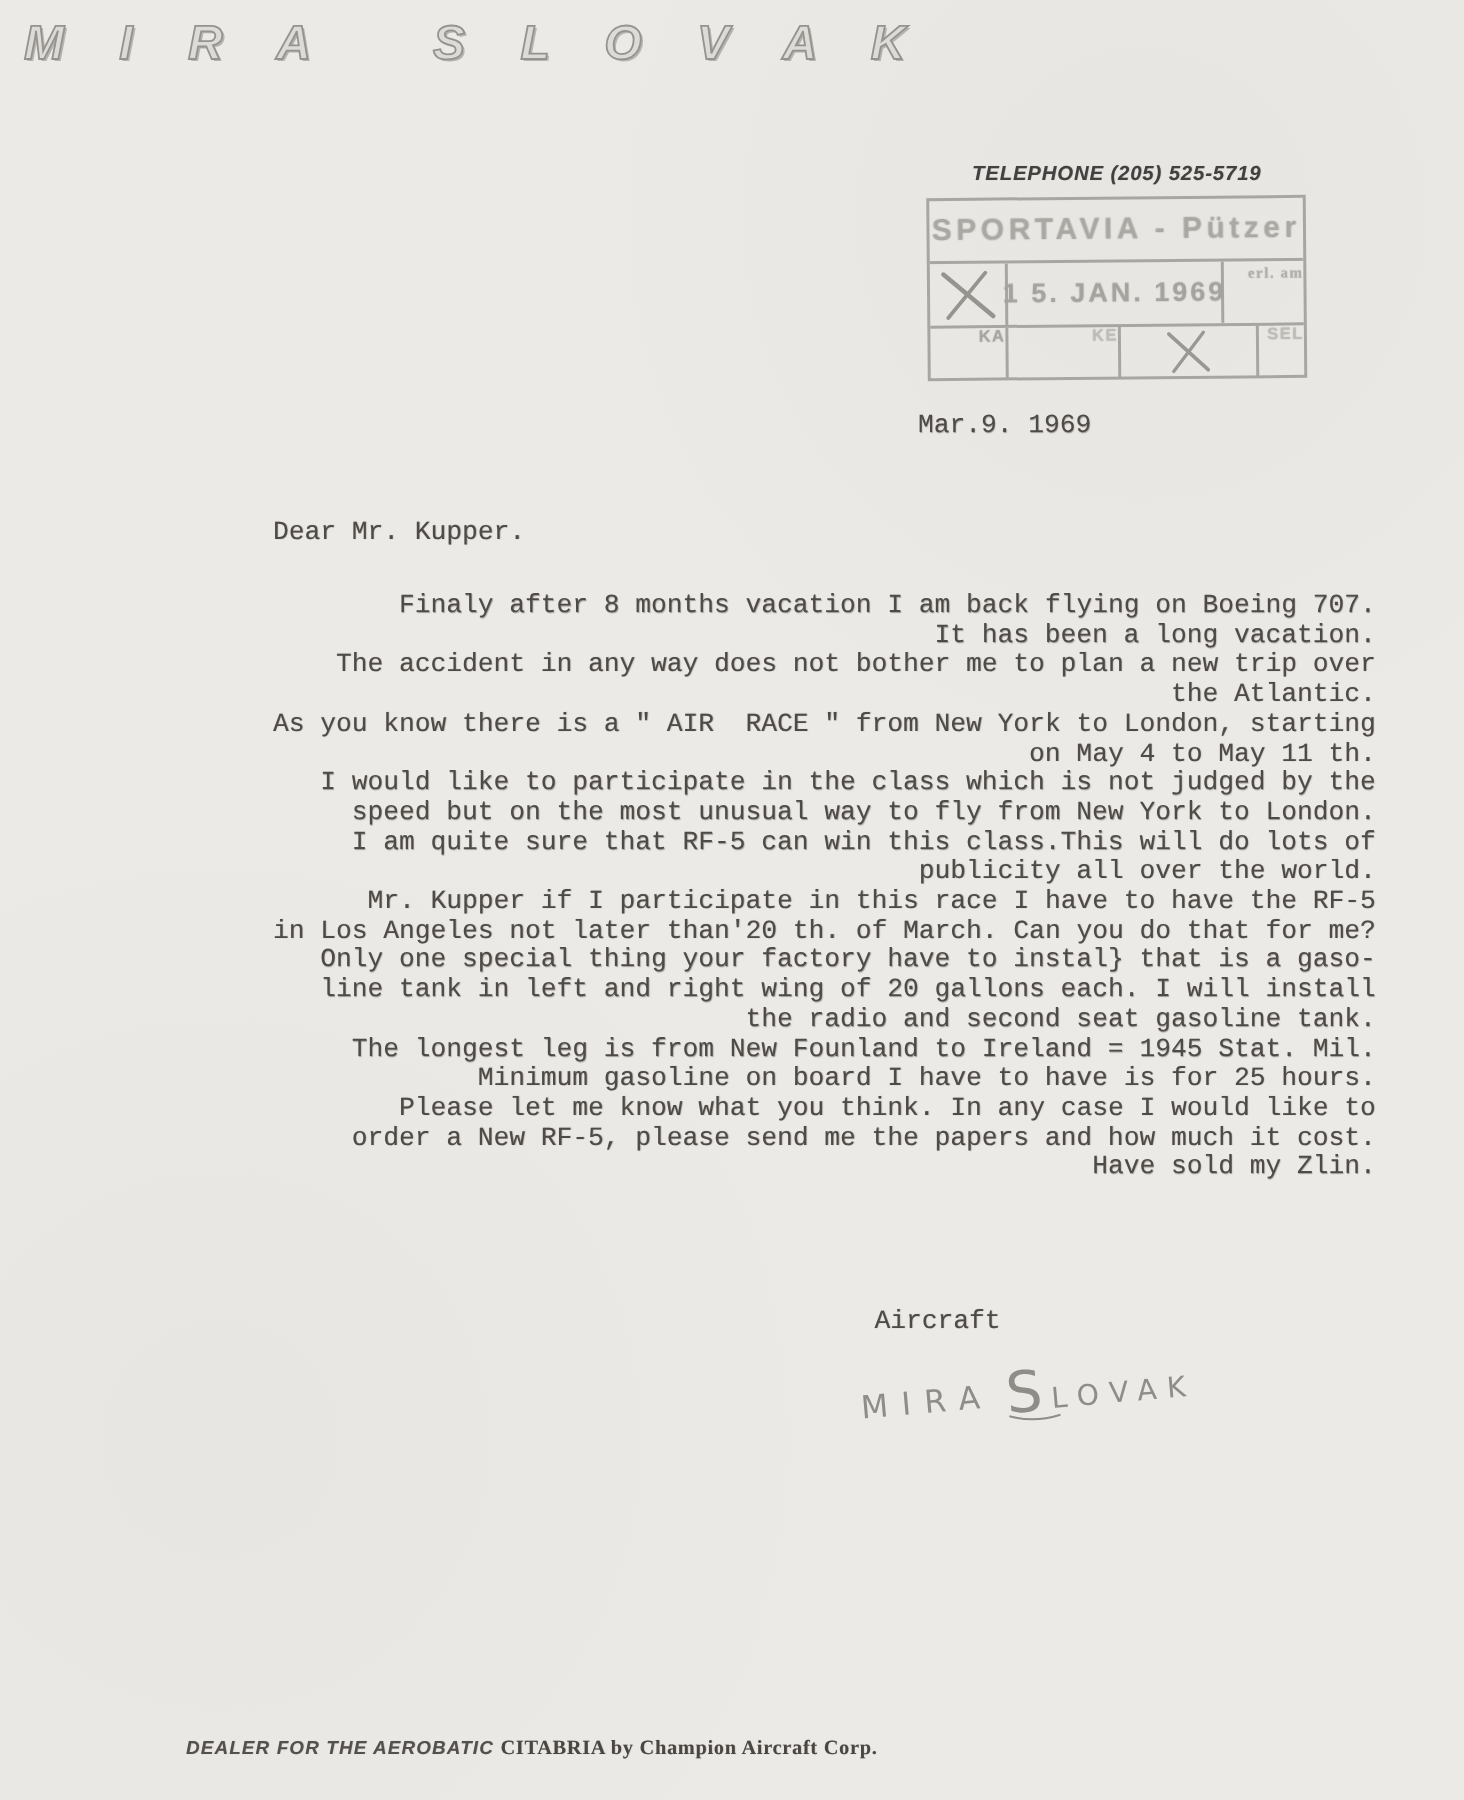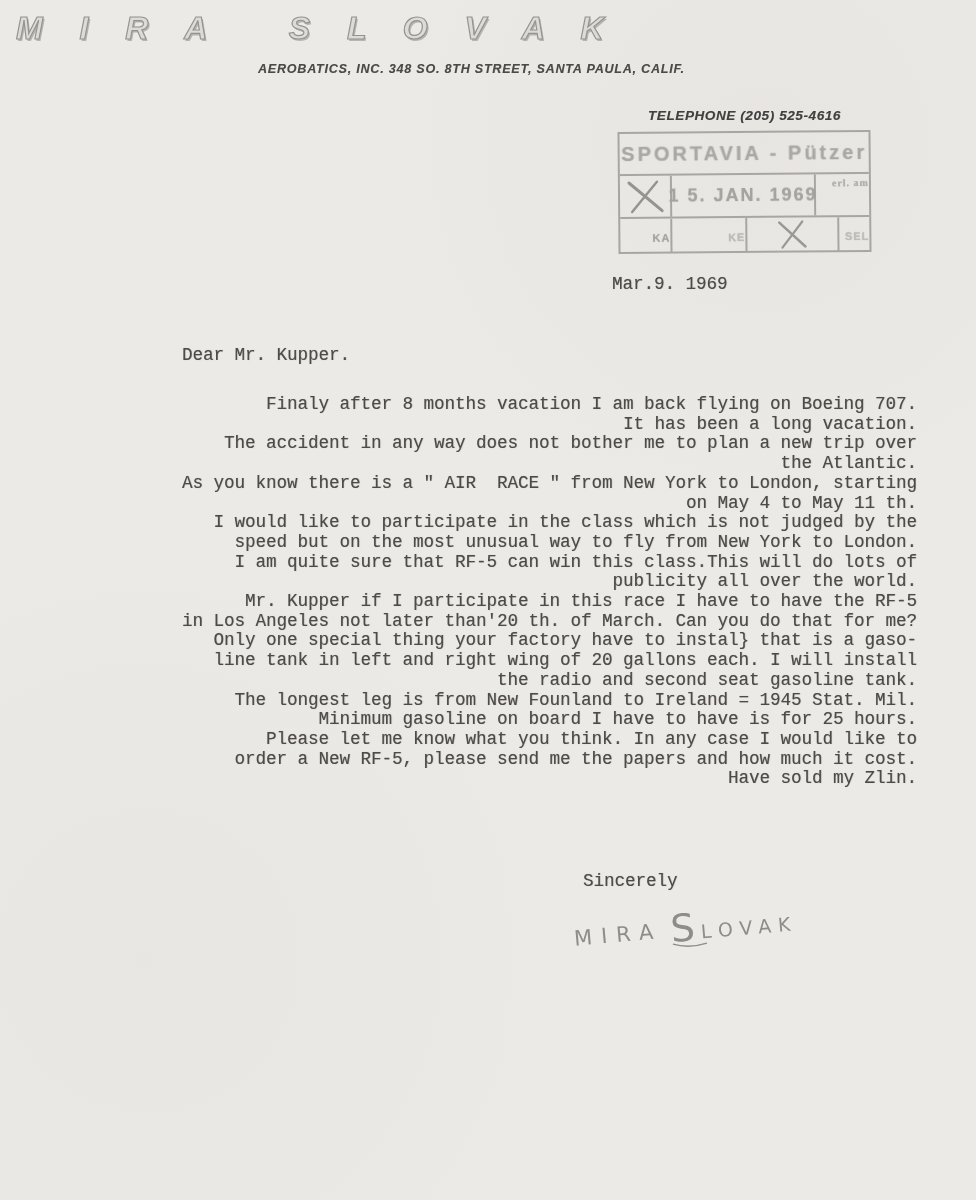--- a/index.html
+++ b/index.html
@@ -68,21 +68,21 @@
     display:flex;align-items:center;justify-content:center;
     font-size:18px;font-weight:bold;letter-spacing:2px;
     color:#a09e99;white-space:pre;filter:blur(0.3px);
   }
   .stamp-small{
     font-size:10px;font-weight:bold;letter-spacing:1px;
     color:#aeaca7;padding:3px 0 0 6px;
   }
   .stamp-tag{
     font-size:11px;font-weight:bold;letter-spacing:1px;
-    color:#a3a19c;padding:13px 0 0 5px;
+    color:#a3a19c;padding:0 0 0 5px;
   }
   .faded{color:#bcbab5;}
   .xmark{position:absolute;left:50%;top:50%;transform:translate(-50%,-50%);}
   
   .tw{
     font-family:"Liberation Mono","DejaVu Sans Mono",monospace;
     font-size:17.5px;
     color:#4e4a45;
     white-space:pre;
     text-shadow:0.4px 0.4px 0.7px rgba(62,58,53,0.45);
@@ -113,22 +113,21 @@
     font-size:13.5px;letter-spacing:0.5px;color:#4a4742;
     text-shadow:0.3px 0.3px 0.5px rgba(74,71,66,0.4);
   }
 </style>
 </head>
 <body>
 
 <div class="page">
 
   <div class="lh-name">M I R A   S L O V A K</div>
-  <div class="lh-address">AEROBATICS, INC. 348 SO. 8TH STREET, SANTA PAULA, CALIF.</div>
-  <div class="telephone">TELEPHONE (205) 525-4616</div>
+  <div class="telephone">TELEPHONE (205) 525-5719</div>
 
   <div class="stamp">
     <div class="stamp-title">SPORTAVIA - Pützer</div>
     <div class="row stamp-mid">
       <div class="cell cell-b" style="width:52px;">
         <svg class="xmark" width="42" height="36" viewBox="0 0 42 36">
           <line x1="5" y1="4" x2="38" y2="32" stroke="#8f8d88" stroke-width="3" stroke-linecap="round"></line>
           <line x1="33" y1="3" x2="8" y2="33" stroke="#8f8d88" stroke-width="2.5" stroke-linecap="round"></line>
         </svg>
       </div>
@@ -144,25 +143,26 @@
           <line x1="27" y1="2" x2="7" y2="28" stroke="#94928d" stroke-width="2.2" stroke-linecap="round"></line>
         </svg>
       </div>
       <div class="cell stamp-tag faded" style="flex:1;">SEL</div>
     </div>
   </div>
 
   <div class="tw date-line">Mar.9. 1969</div>
   <div class="tw salutation">Dear Mr. Kupper.</div>
   <div class="tw body-text"><div>Finaly after 8 months vacation I am back flying on Boeing 707.</div><div>It has been a long vacation.</div><div>The accident in any way does not bother me to plan a new trip over</div><div>the Atlantic.</div><div>As you know there is a " AIR  RACE " from New York to London, starting</div><div>on May 4 to May 11 th.</div><div>I would like to participate in the class which is not judged by the</div><div>speed but on the most unusual way to fly from New York to London.</div><div>I am quite sure that RF-5 can win this class.This will do lots of</div><div>publicity all over the world.</div><div>Mr. Kupper if I participate in this race I have to have the RF-5</div><div>in Los Angeles not later than'20 th. of March. Can you do that for me?</div><div>Only one special thing your factory have to instal} that is a gaso-</div><div>line tank in left and right wing of 20 gallons each. I will install</div><div>the radio and second seat gasoline tank.</div><div>The longest leg is from New Founland to Ireland = 1945 Stat. Mil.</div><div>Minimum gasoline on board I have to have is for 25 hours.</div><div>Please let me know what you think. In any case I would like to</div><div>order a New RF-5, please send me the papers and how much it cost.</div><div>Have sold my Zlin.</div></div>
-  <div class="tw sincerely">Sincerely</div>
+  <div class="tw sincerely">Aircraft</div>
 
   <svg class="signature" viewBox="0 0 280 60">
     <g transform="rotate(-5 140 40)">
       <text class="sig-m" x="6" y="42">MIRA</text>
       <text class="sig-s" x="103" y="47">S</text>
       <text class="sig-rest" x="133" y="46">LOVAK</text>
       <path d="M104 49 q 16 6 34 2" stroke="#8f8d88" stroke-width="1.4" fill="none"></path>
     </g>
   </svg>
 
+  <div class="footer"><span class="f-italic">DEALER FOR THE AEROBATIC </span><span class="f-serif">CITABRIA by Champion Aircraft Corp.</span></div>
 
 </div>
 
 </body></html>

